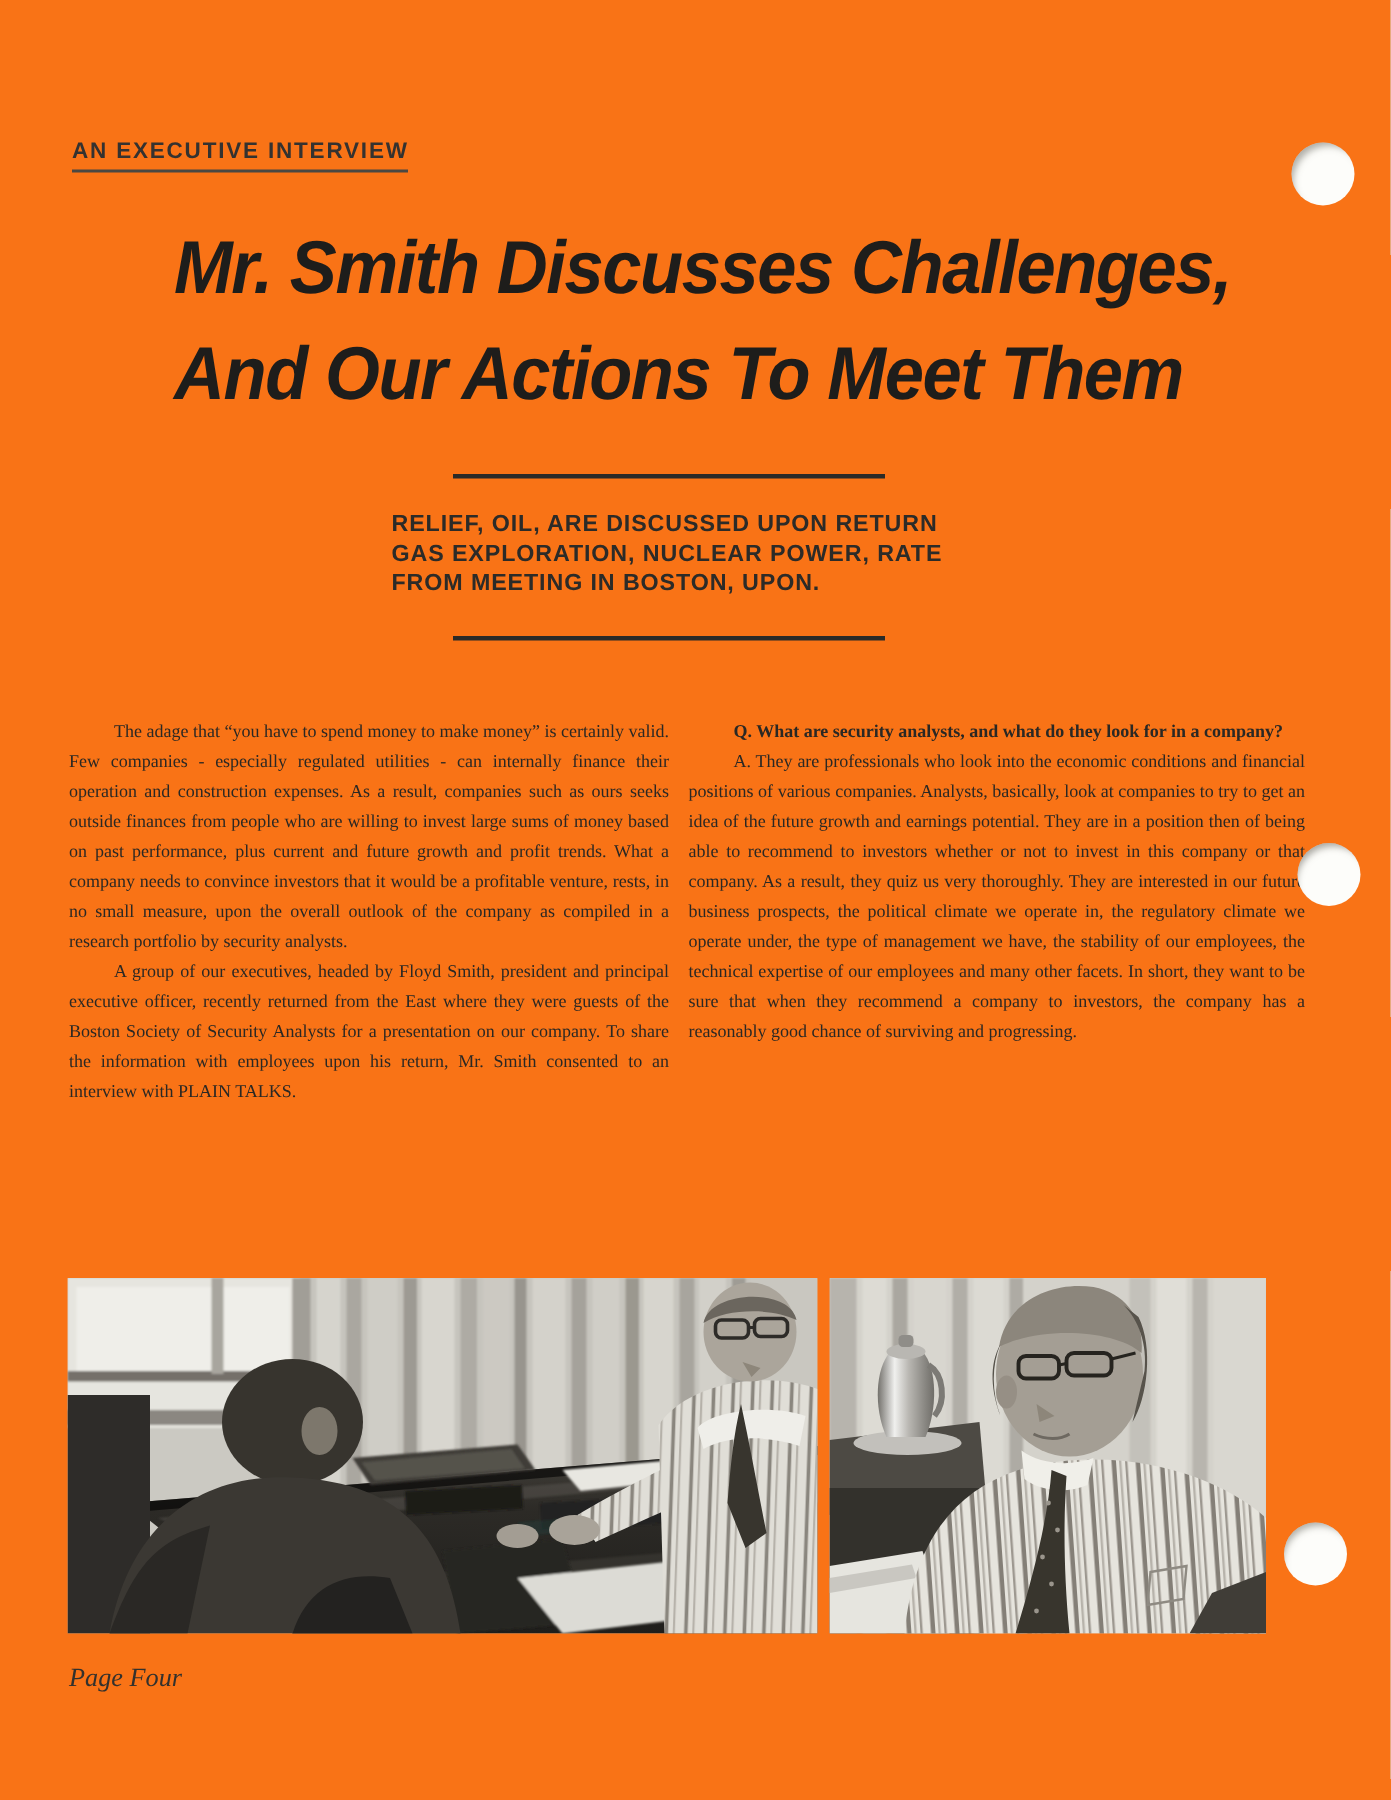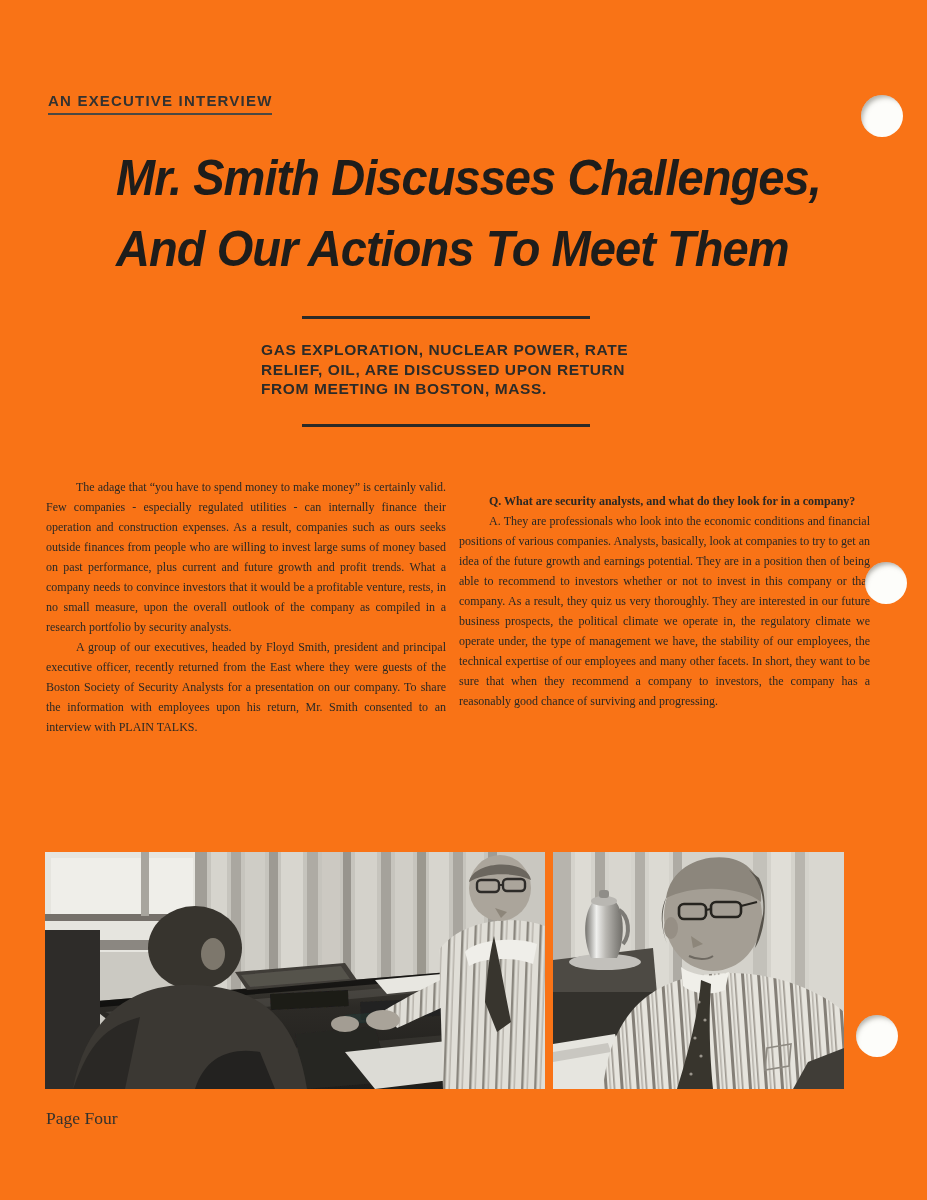--- a/index.html
+++ b/index.html
@@ -31,30 +31,30 @@
     font-family:"Liberation Sans", sans-serif;font-weight:700;font-size:15.5px;
     letter-spacing:.6px;line-height:19.5px;color:#2c2b28;white-space:nowrap;
   }
   
   .columns{
     position:absolute;left:46px;top:477px;width:824px;
     display:flex;gap:13px;
     font-size:12px;line-height:20px;text-align:justify;color:#2a2824;
   }
   .col-left{width:400px;}
-  .col-right{width:411px;margin-top:14px;}
+  .col-right{width:411px;}
   .columns p{margin:0;text-indent:30px;}
   .q{font-weight:700;}
   
   .photo-row{position:absolute;left:45px;top:852px;display:flex;gap:8px;}
   .photo-row svg{display:block;}
   
   .folio{
     position:absolute;left:46px;top:1108px;
-    font-size:17.5px;color:#33312d;
+    font-style:italic;font-size:17.5px;color:#33312d;
   }
   
   .hole{
     position:absolute;width:42px;height:42px;border-radius:50%;
     background:#fdfdfa;
     box-shadow:inset 4px 5px 5px -3px rgba(96,93,84,.5);
   }
   .hole-1{left:861px;top:95px;}
   .hole-2{left:865px;top:562px;box-shadow:inset 3px 6px 5px -4px rgba(96,93,84,.55);}
   .hole-3{left:856px;top:1015px;box-shadow:inset 3px 6px 5px -4px rgba(96,93,84,.5);}
@@ -66,23 +66,23 @@
 
   <div class="kicker">AN EXECUTIVE INTERVIEW</div>
 
   <div class="headline">
     <div>Mr. Smith Discusses Challenges,</div>
     <div>And Our Actions To Meet Them</div>
   </div>
 
   <div class="rule rule-top"></div>
   <div class="deck">
+    <div>RELIEF, OIL, ARE DISCUSSED UPON RETURN</div>
     <div>GAS EXPLORATION, NUCLEAR POWER, RATE</div>
-    <div>RELIEF, OIL, ARE DISCUSSED UPON RETURN</div>
-    <div>FROM MEETING IN BOSTON, MASS.</div>
+    <div>FROM MEETING IN BOSTON, UPON.</div>
   </div>
   <div class="rule rule-bottom"></div>
 
   <div class="columns">
     <div class="col-left">
       <p>The adage that “you have to spend money to make money” is certainly valid. Few companies - especially regulated utilities - can internally finance their operation and construction expenses. As a result, companies such as ours seeks outside finances from people who are willing to invest large sums of money based on past performance, plus current and future growth and profit trends. What a company needs to convince investors that it would be a profitable venture, rests, in no small measure, upon the overall outlook of the company as compiled in a research portfolio by security analysts.</p>
       <p>A group of our executives, headed by Floyd Smith, president and principal executive officer, recently returned from the East where they were guests of the Boston Society of Security Analysts for a presentation on our company. To share the information with employees upon his return, Mr. Smith consented to an interview with PLAIN TALKS.</p>
     </div>
     <div class="col-right">
       <p class="q">Q. What are security analysts, and what do they look for in a company?</p>

